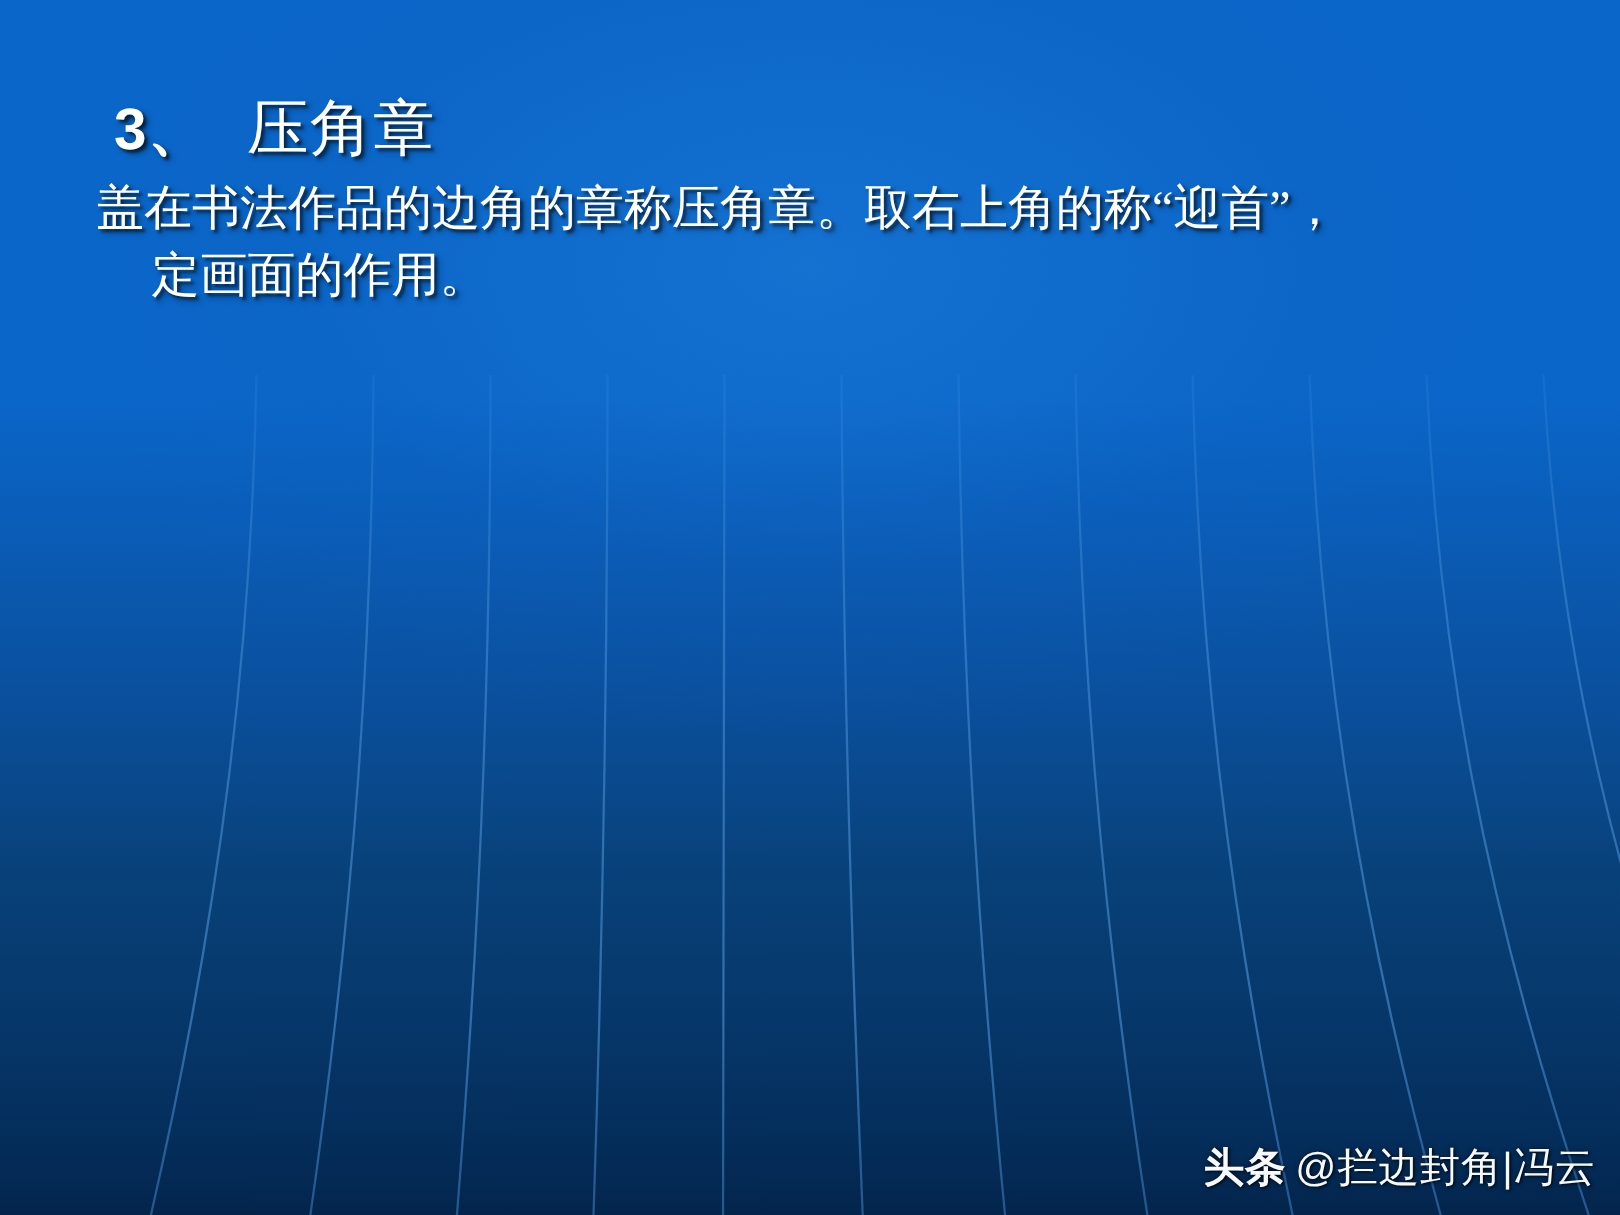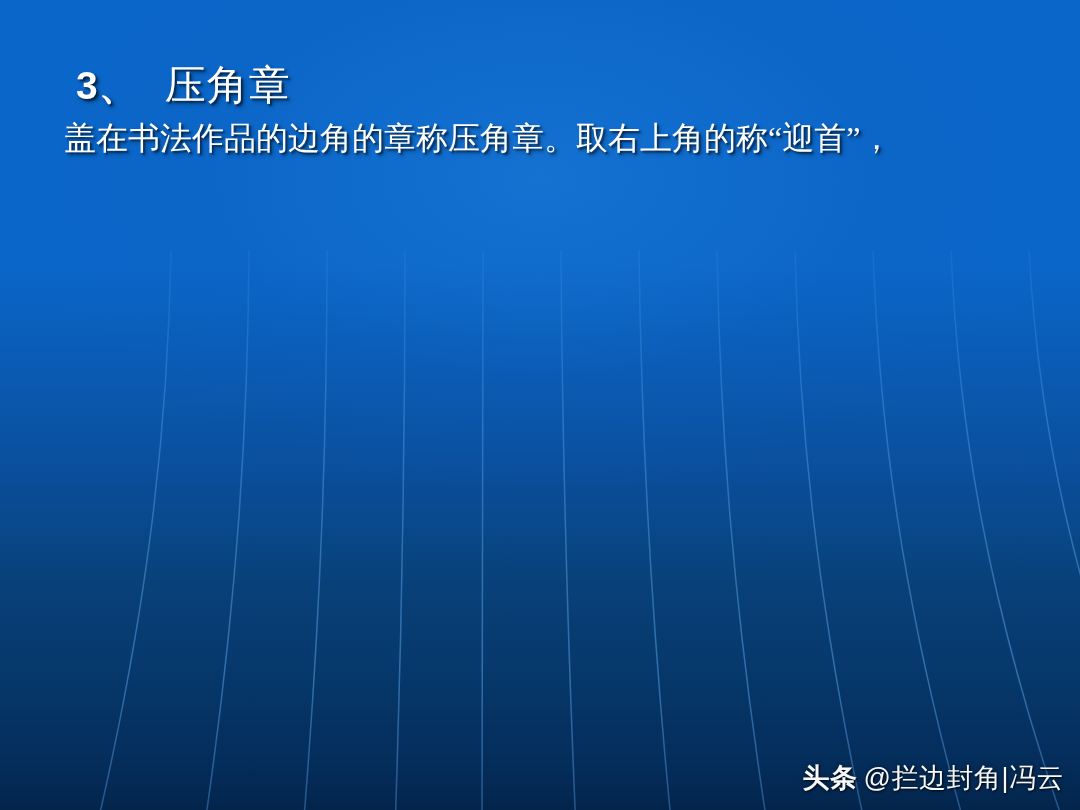--- a/index.html
+++ b/index.html
@@ -162,20 +162,21 @@
   </div>
 
   <div class="content">
 
     <div class="title">
       <span class="num">3、</span><span class="heading">压角章</span>
     </div>
 
     <div class="body-text">
       <span class="ln">盖在书法作品的边角的章称压角章。取右上角的称“迎首”，</span>
+      <span class="ln indent">定画面的作用。</span>
     </div>
 
     <div class="watermark">
       <span class="brand">头条</span><span class="handle">@拦边封角|冯云</span>
     </div>
 
   </div>
 </div>
 
 </body></html>

